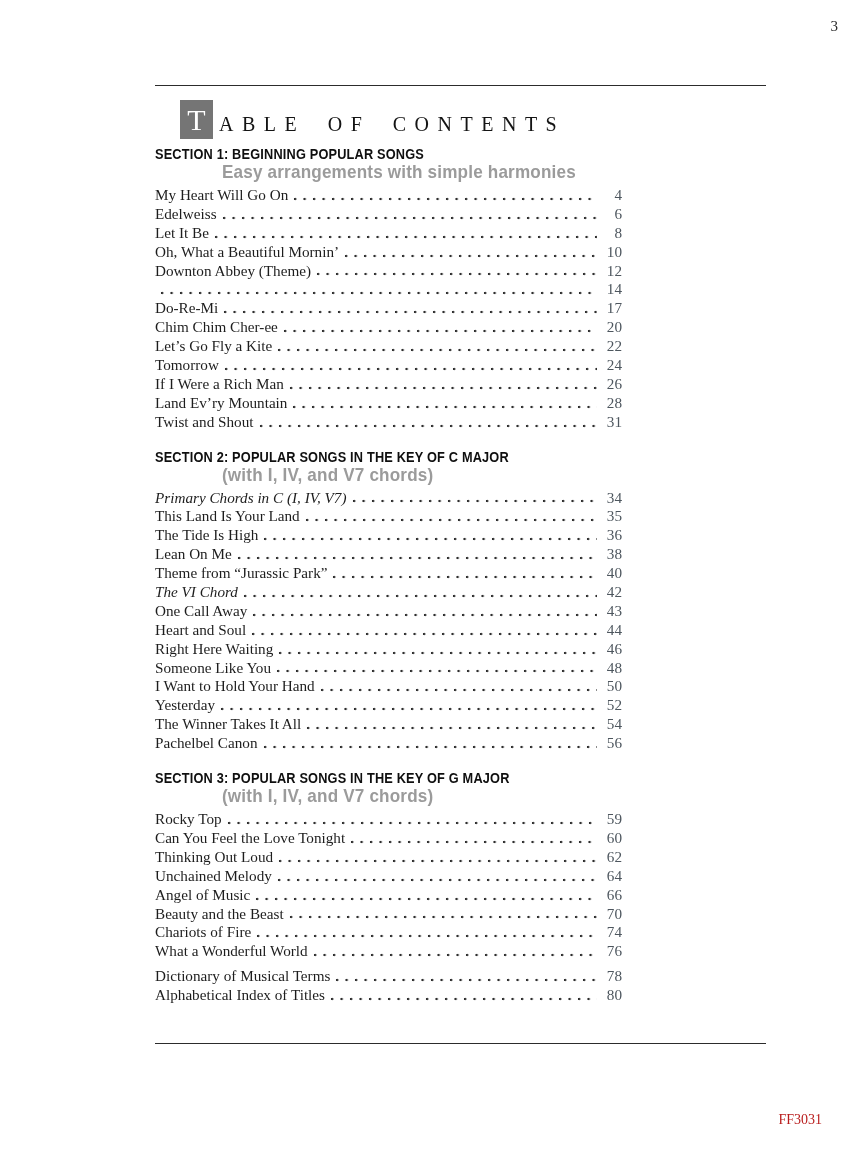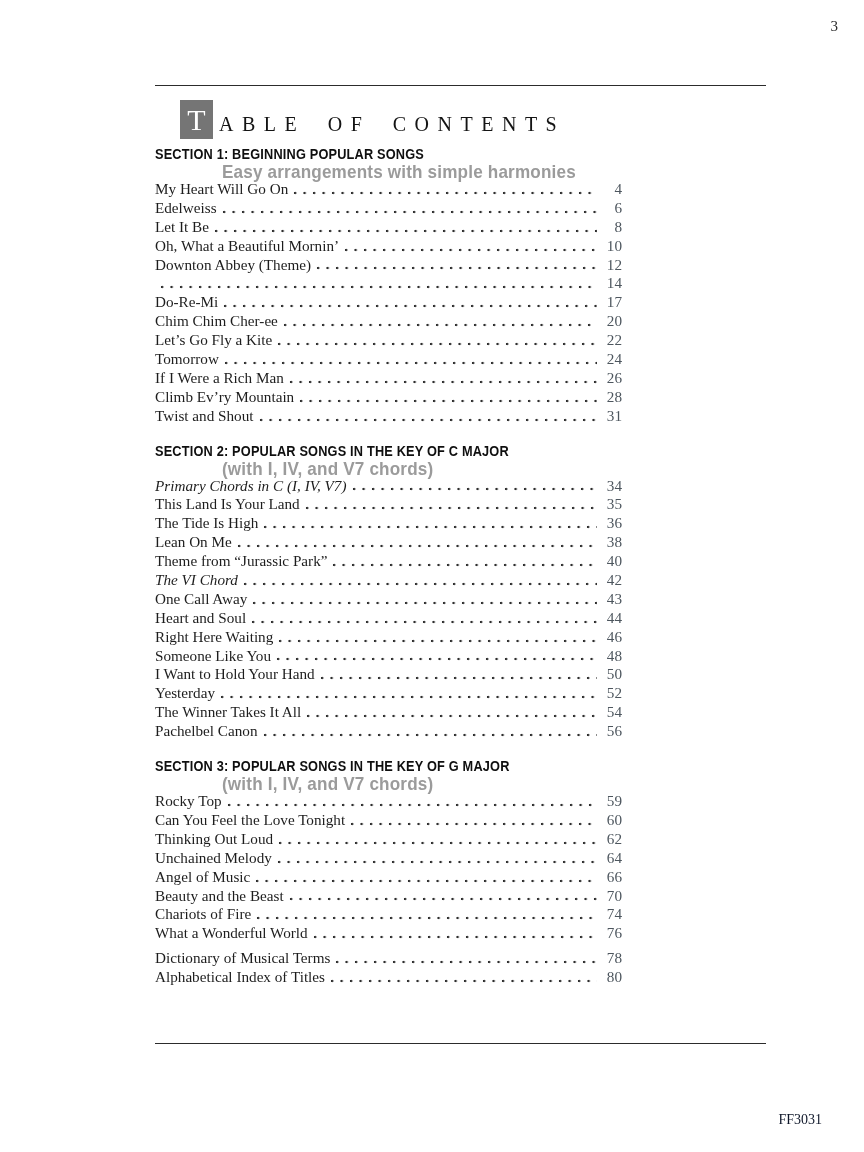--- a/index.html
+++ b/index.html
@@ -91,21 +91,21 @@
     color: #9b9b9b;
     margin-left: 67px;
     letter-spacing: 0.2px;
     white-space: nowrap;
   }
   .sub-wrap {
     display: inline-block;
     transform: scaleX(0.9);
     transform-origin: left center;
   }
-  .entries { width: 467px; }
+  .entries { margin-top: 6px; width: 467px; }
   .entry {
     display: flex;
     align-items: baseline;
     font-size: 15.2px;
     line-height: 18.9px;
     height: 18.9px;
     color: #1d1d1d;
   }
   .entry-title { white-space: nowrap; }
   .entry-title.italic { font-style: italic; }
@@ -124,21 +124,21 @@
     text-align: right;
     color: #4d565e;
   }
   .backmatter { margin-top: 6px; width: 467px; }
 
   .footer-code {
     position: absolute;
     right: 42px;
     top: 1112px;
     font-size: 14px;
-    color: #0f172a;
+    color: #b91c1c;
   }
 </style>
 </head>
 <body>
 
 <div class="page">
 
   <div class="page-number">3</div>
 
   <div class="rule rule-top"></div>
@@ -198,21 +198,21 @@
             <span class="entry-title">Tomorrow</span>
             <span class="leader"></span>
             <span class="entry-page">24</span>
           </div>
           <div class="entry">
             <span class="entry-title">If I Were a Rich Man</span>
             <span class="leader"></span>
             <span class="entry-page">26</span>
           </div>
           <div class="entry">
-            <span class="entry-title">Climb Ev’ry Mountain</span>
+            <span class="entry-title">Land Ev’ry Mountain</span>
             <span class="leader"></span>
             <span class="entry-page">28</span>
           </div>
           <div class="entry">
             <span class="entry-title">Twist and Shout</span>
             <span class="leader"></span>
             <span class="entry-page">31</span>
           </div>
         </div></div>
       <div class="section"><div class="section-heading">SECTION 2: POPULAR SONGS IN THE KEY OF C MAJOR</div><div class="section-subheading"><span class="sub-wrap">(with I, IV, and V7 chords)</span></div><div class="entries">

